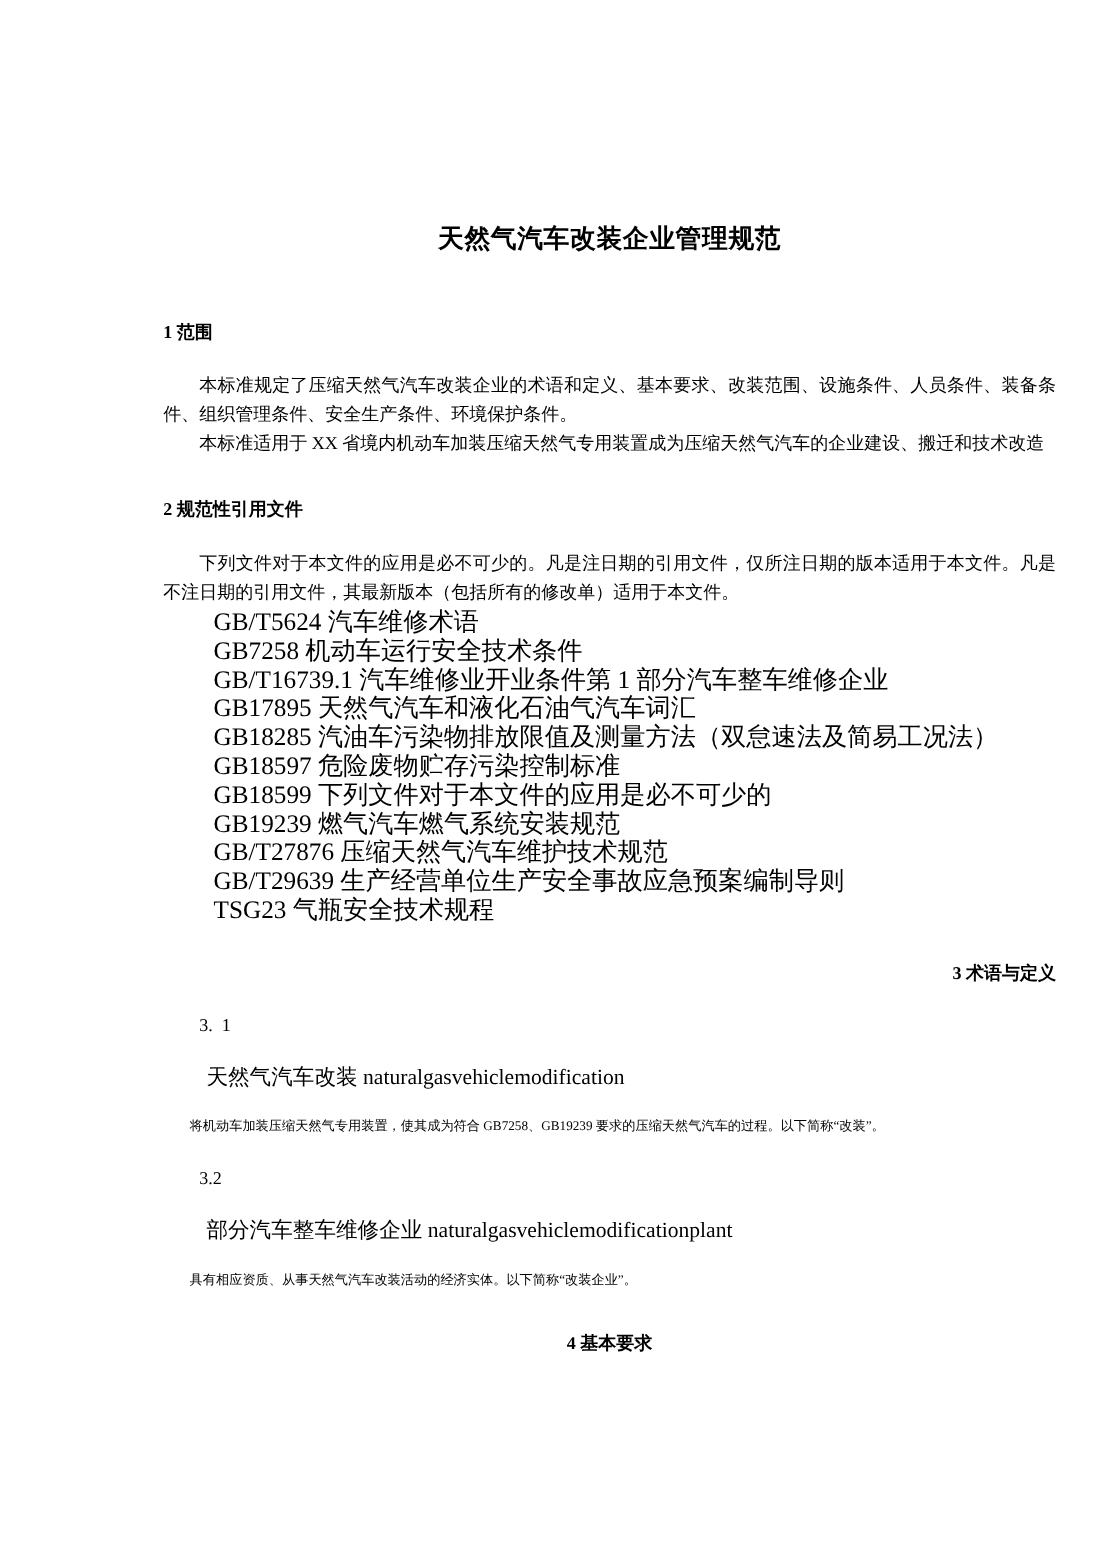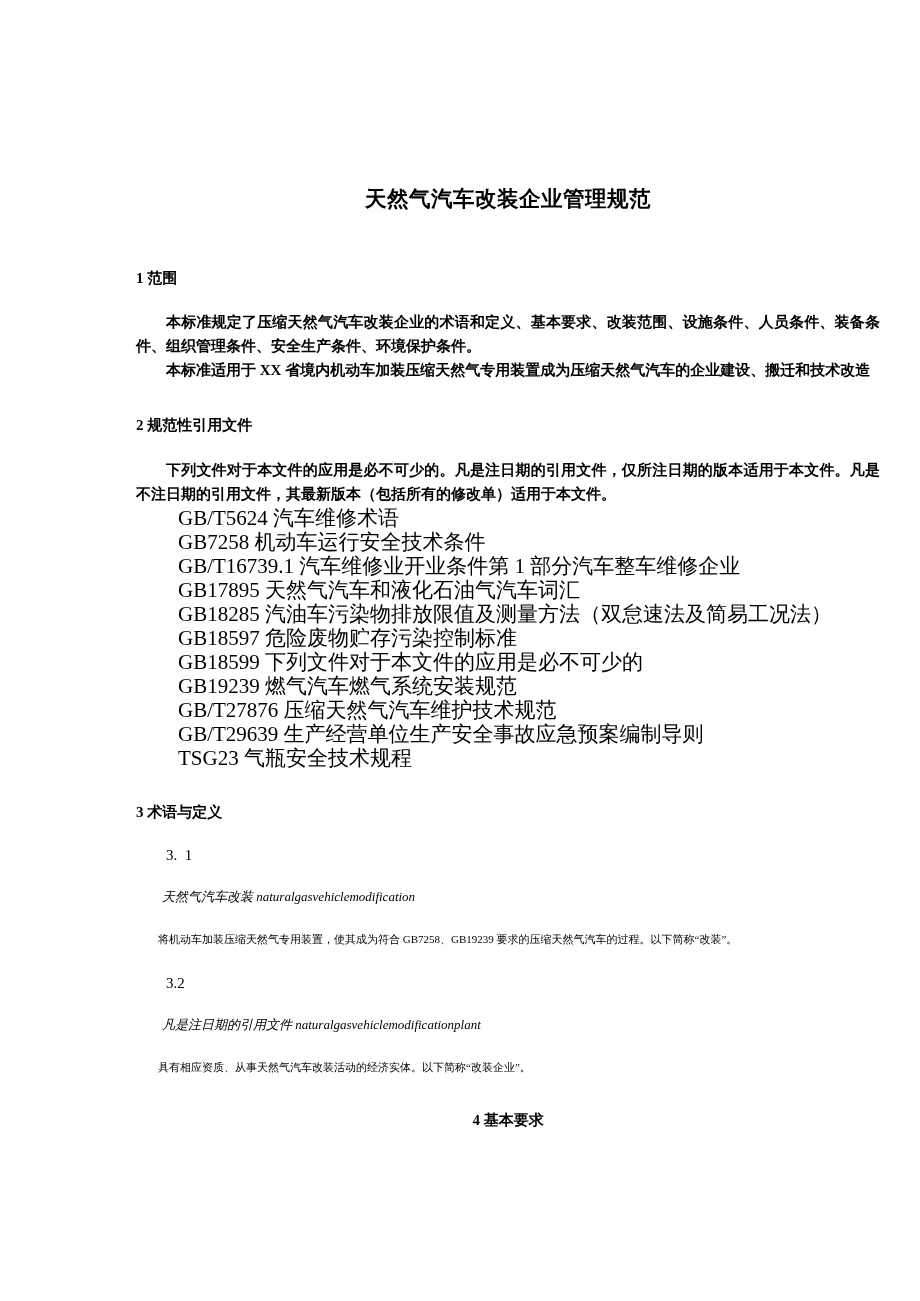--- a/index.html
+++ b/index.html
@@ -38,30 +38,29 @@
   .section-heading {
     font-size: 15px;
     line-height: 1.5;
     margin: 0;
     padding: 0;
     white-space: pre;
     font-weight: bold;
   }
   .h-range      { padding-top: 53px; }
   .h-refs       { padding-top: 32px; }
-  .h-terms      { padding-top: 31px; }
+  .h-terms      { padding-top: 31px; text-align: right; }
   .h-basic      { padding-top: 30px; text-align: center; }
   .body-para {
     font-size: 15px;
     line-height: 24px;
     margin: 0;
     text-indent: 2em;
     text-align: justify;
     text-justify: inter-ideograph;
-    font-weight: bold;
   }
   .para-gap-lg { margin-top: 21px; }
   .para-gap-sm { margin-top: 0; }
   .std-list {
     list-style: none;
     margin: 0;
     padding: 0;
   }
   .std-list li {
     font-size: 21px;
@@ -71,26 +70,25 @@
   }
   .term-num {
     font-size: 15px;
     line-height: 24px;
     margin: 0;
     text-indent: 2em;
     padding-top: 20px;
     white-space: pre;
   }
   .term-name {
-    font-size: 13px;
+    font-size: 18px;
     line-height: 24px;
     margin: 0;
     text-indent: 2em;
     padding-top: 18px;
-    font-style: italic;
   }
   .term-def {
     font-size: 11px;
     line-height: 24px;
     margin: 0;
     text-indent: 2em;
     padding-top: 18px;
     text-align: justify;
     text-justify: inter-ideograph;
   }
@@ -128,19 +126,19 @@
     </ul>
 
     <div class="section-heading h-terms">3 术语与定义</div>
 
 
     <div class="term-num">3.  1</div>
     <div class="term-name">天然气汽车改装 naturalgasvehiclemodification</div>
     <p class="term-def">将机动车加装压缩天然气专用装置，使其成为符合 GB7258、GB19239 要求的压缩天然气汽车的过程。以下简称“改装”。</p>
 
     <div class="term-num">3.2</div>
-    <div class="term-name">凡是注日期的引用文件 naturalgasvehiclemodificationplant</div>
+    <div class="term-name">部分汽车整车维修企业 naturalgasvehiclemodificationplant</div>
     <p class="term-def">具有相应资质、从事天然气汽车改装活动的经济实体。以下简称“改装企业”。</p>
 
     <div class="section-heading h-basic">4 基本要求</div>
 
   </div>
 </div>
 
 </body></html>

